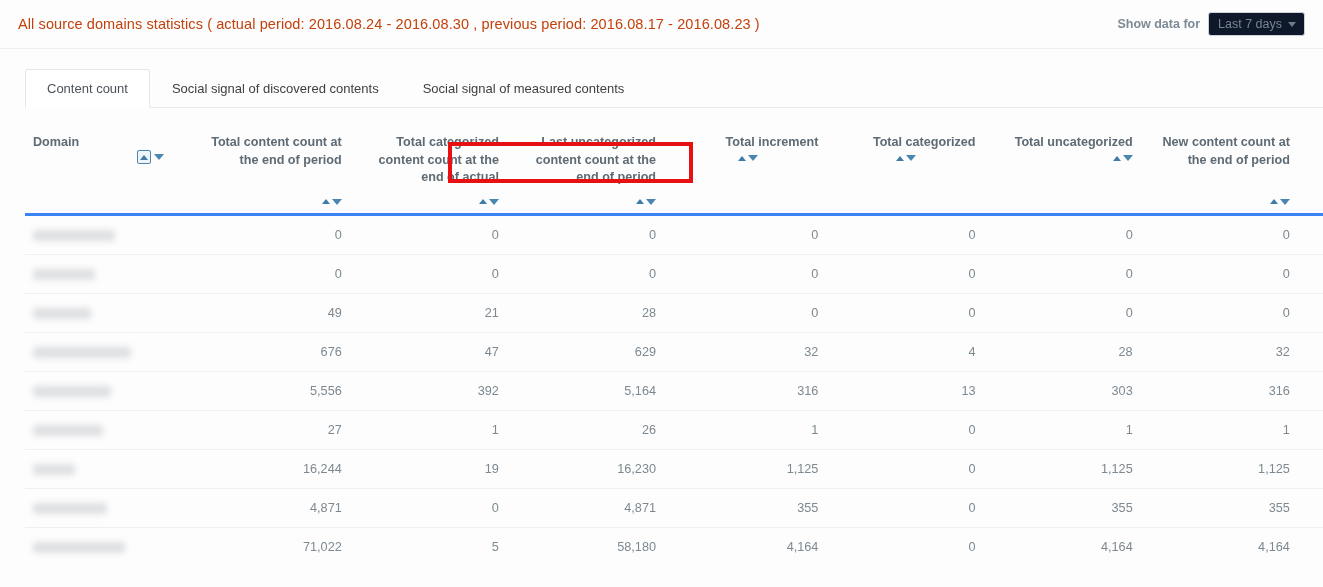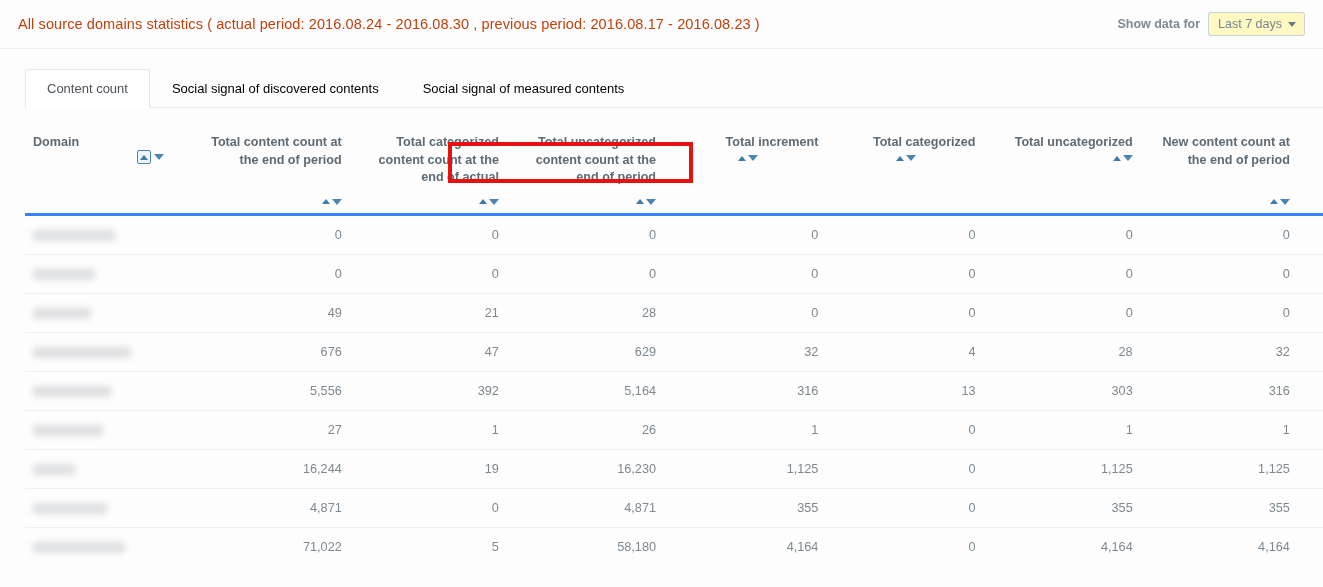--- a/index.html
+++ b/index.html
@@ -47,21 +47,21 @@
     font-size: 12.5px;
     color: #7c8b96;
     font-weight: bold;
   }
   .period-select {
     display: inline-flex;
     align-items: center;
     gap: 6px;
     border: 1px solid #ccd2d8;
     border-radius: 3px;
-    background: #fef9c3;
+    background: #0f172a;
     padding: 4px 8px 4px 9px;
     font-size: 12.5px;
     color: #77858f;
     cursor: pointer;
     line-height: 1;
     height: 24px;
   }
   .caret-down {
     width: 0; height: 0;
     border-left: 4px solid transparent;
@@ -89,21 +89,21 @@
   }
   .tabs {
     display: flex;
     align-items: flex-end;
     height: 39px;
     position: relative;
     z-index: 2;
   }
   .tab {
     font-size: 13px;
-    color: #000000;
+    color: #404040;
     padding: 10px 21px 11px 21px;
     height: 39px;
     display: flex;
     align-items: center;
     cursor: pointer;
     background: transparent;
     border: 1px solid transparent;
     border-radius: 3px 3px 0 0;
     white-space: nowrap;
     position: relative;
@@ -308,21 +308,21 @@
               </span>
             </th>
             <th>
               <span class="th-text">Total categorized content count at the end of actual</span>
               <span class="sorter">
                 <span class="tri-up"></span>
                 <span class="tri-down"></span>
               </span>
             </th>
             <th>
-              <span class="th-text">Total uncategorized content count at the end of period</span>
+              <span class="th-text">Last uncategorized content count at the end of period</span>
               <span class="sorter">
                 <span class="tri-up"></span>
                 <span class="tri-down"></span>
               </span>
             </th>
             <th>
               <span class="th-text">Total increment</span>
               <span class="sorter" style="right:68px;bottom:auto;top:31px;">
                 <span class="tri-up"></span>
                 <span class="tri-down"></span>

